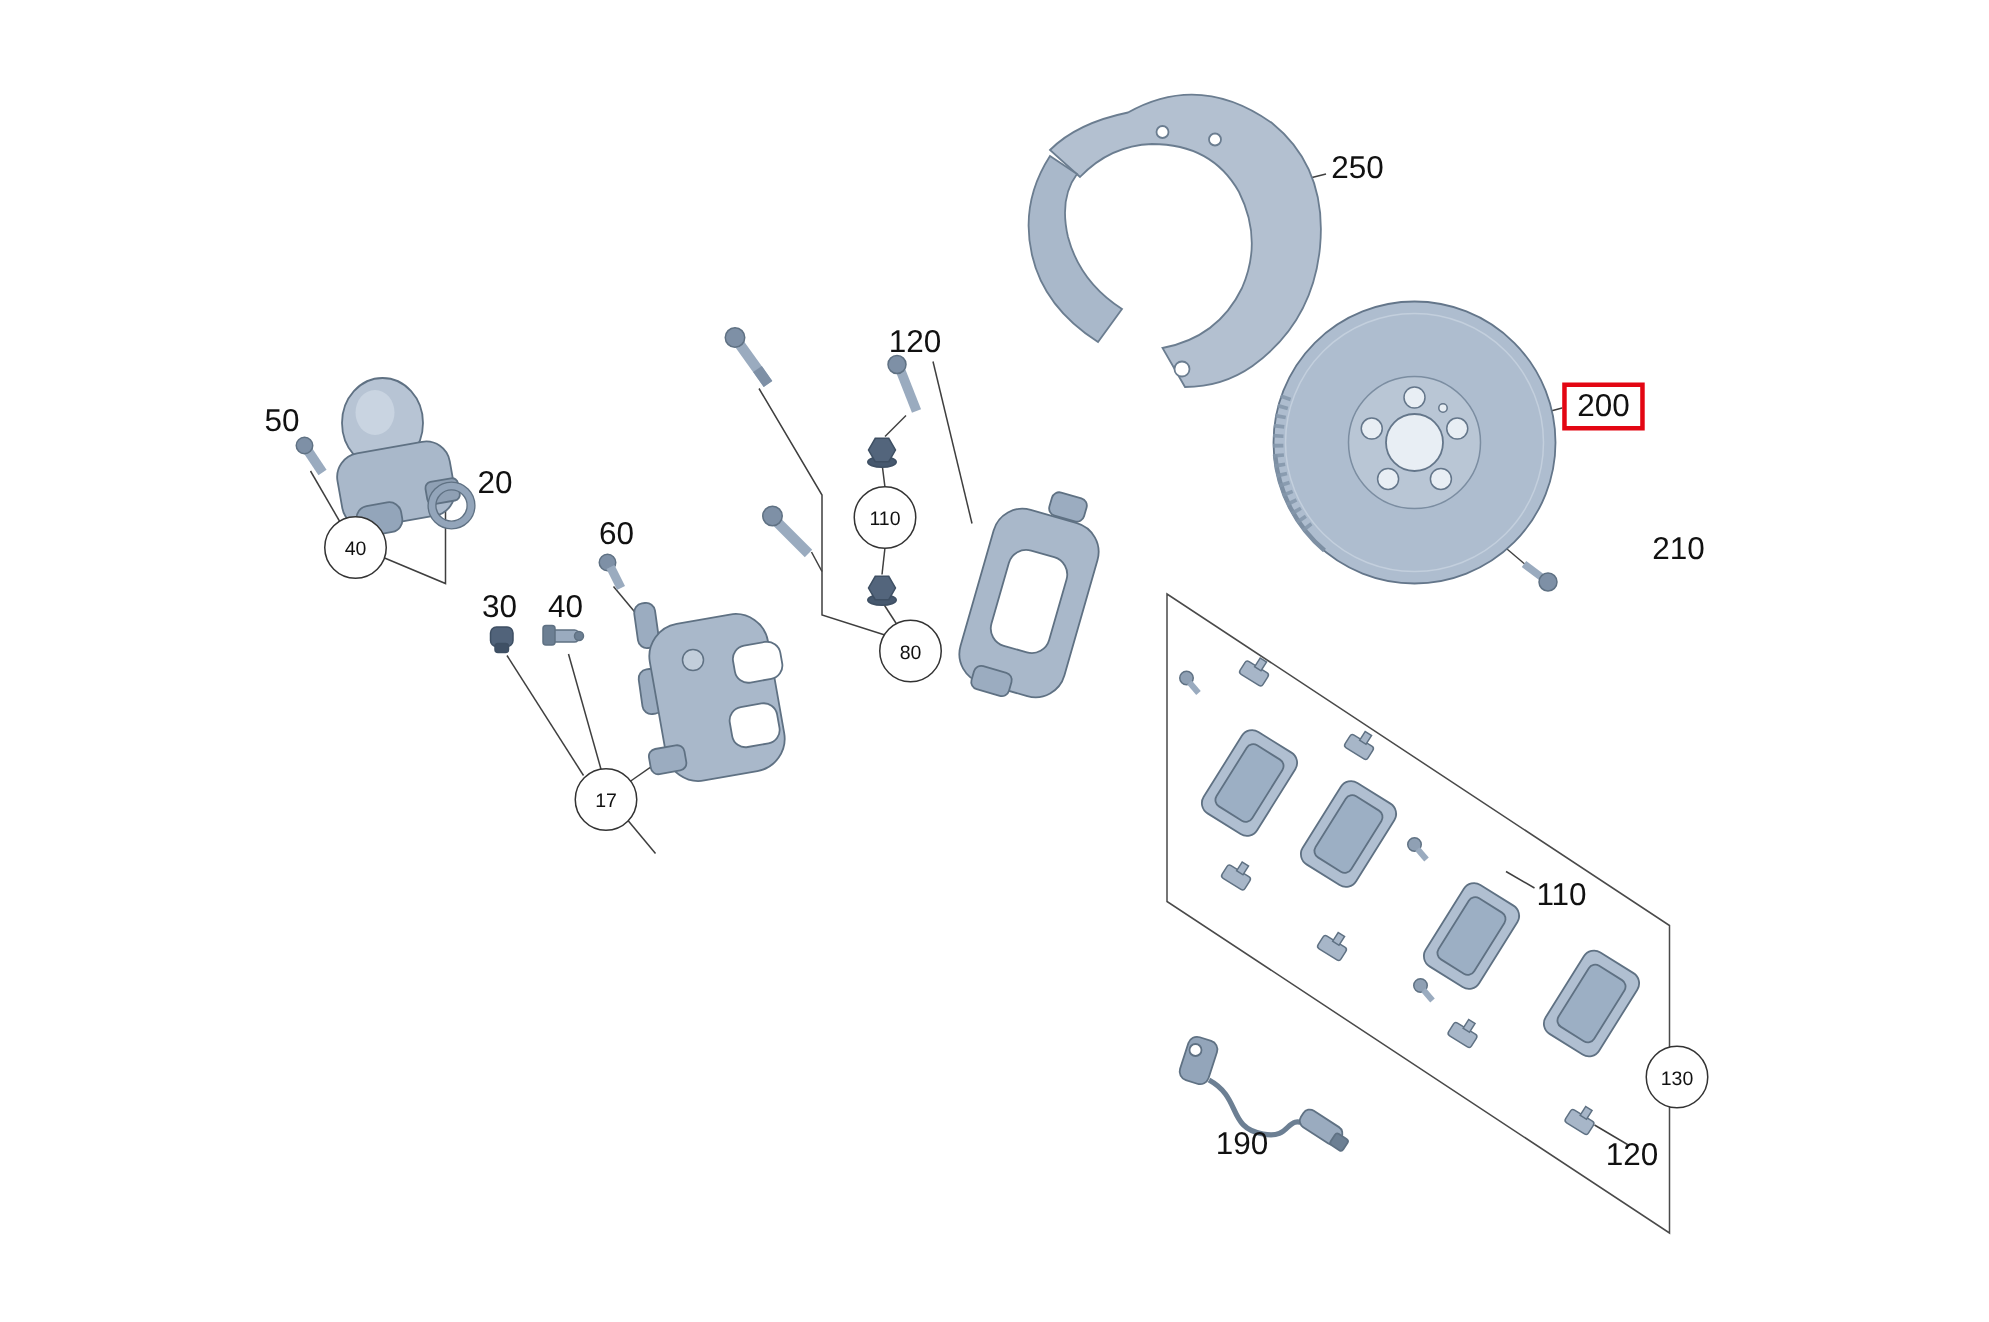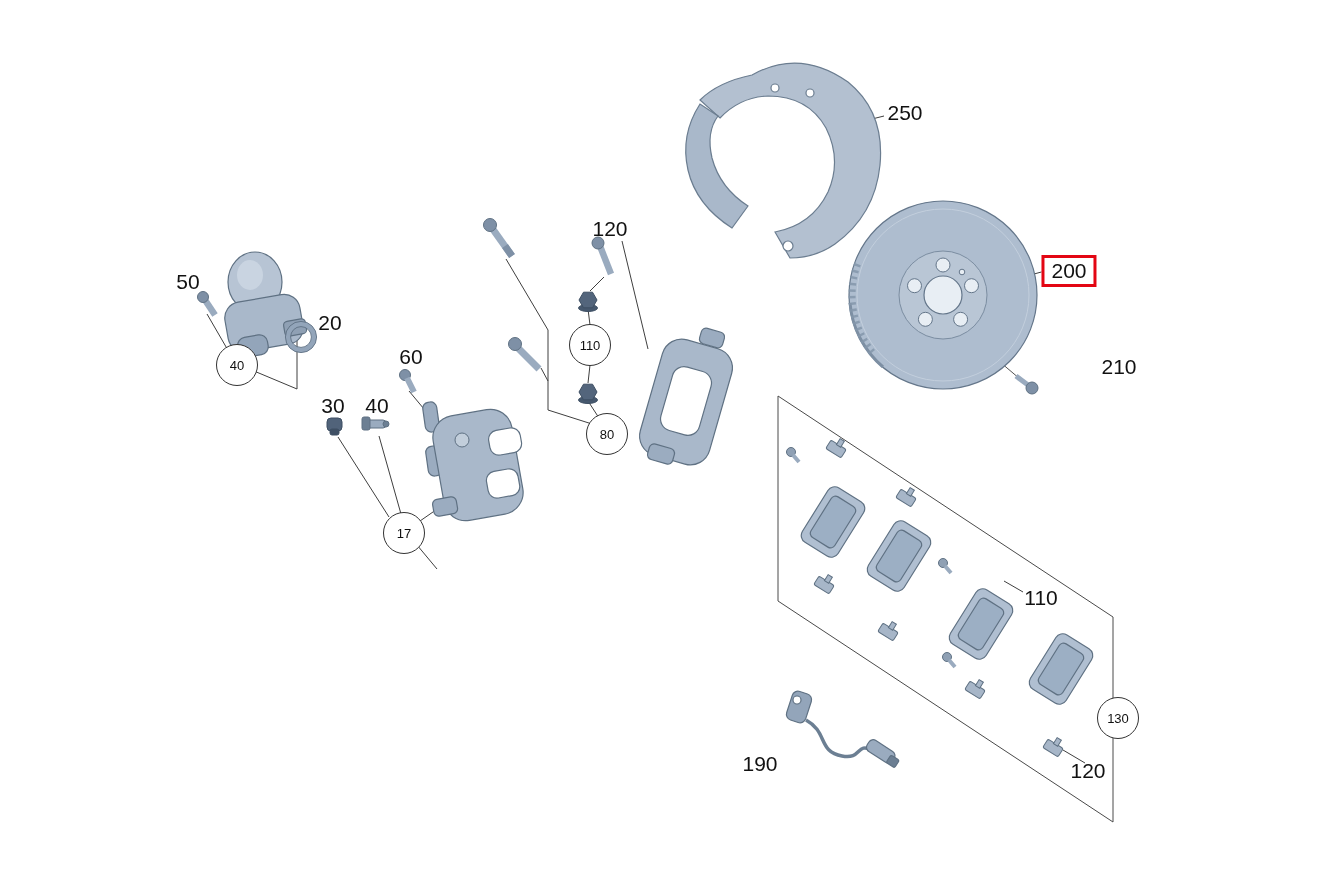--- a/index.html
+++ b/index.html
@@ -230,15 +230,15 @@
   <div class="label circle" style="left:404px;top:533px">17</div>
   <div class="label circle" style="left:590px;top:345px">110</div>
   <div class="label circle" style="left:607px;top:434px">80</div>
   <div class="label plain" style="left:610px;top:228px">120</div>
   <div class="label plain" style="left:905px;top:112px">250</div>
   <div class="label redbox" style="left:1069px;top:271px">200</div>
   <div class="label plain" style="left:1119px;top:366px">210</div>
   <div class="label plain" style="left:1041px;top:597px">110</div>
   <div class="label circle" style="left:1118px;top:718px">130</div>
   <div class="label plain" style="left:1088px;top:770px">120</div>
-  <div class="label plain" style="left:760px;top:763px">190</div>
+  <div class="label plain" style="left:828px;top:763px">190</div>
 
 </div>
 
 </body></html>

